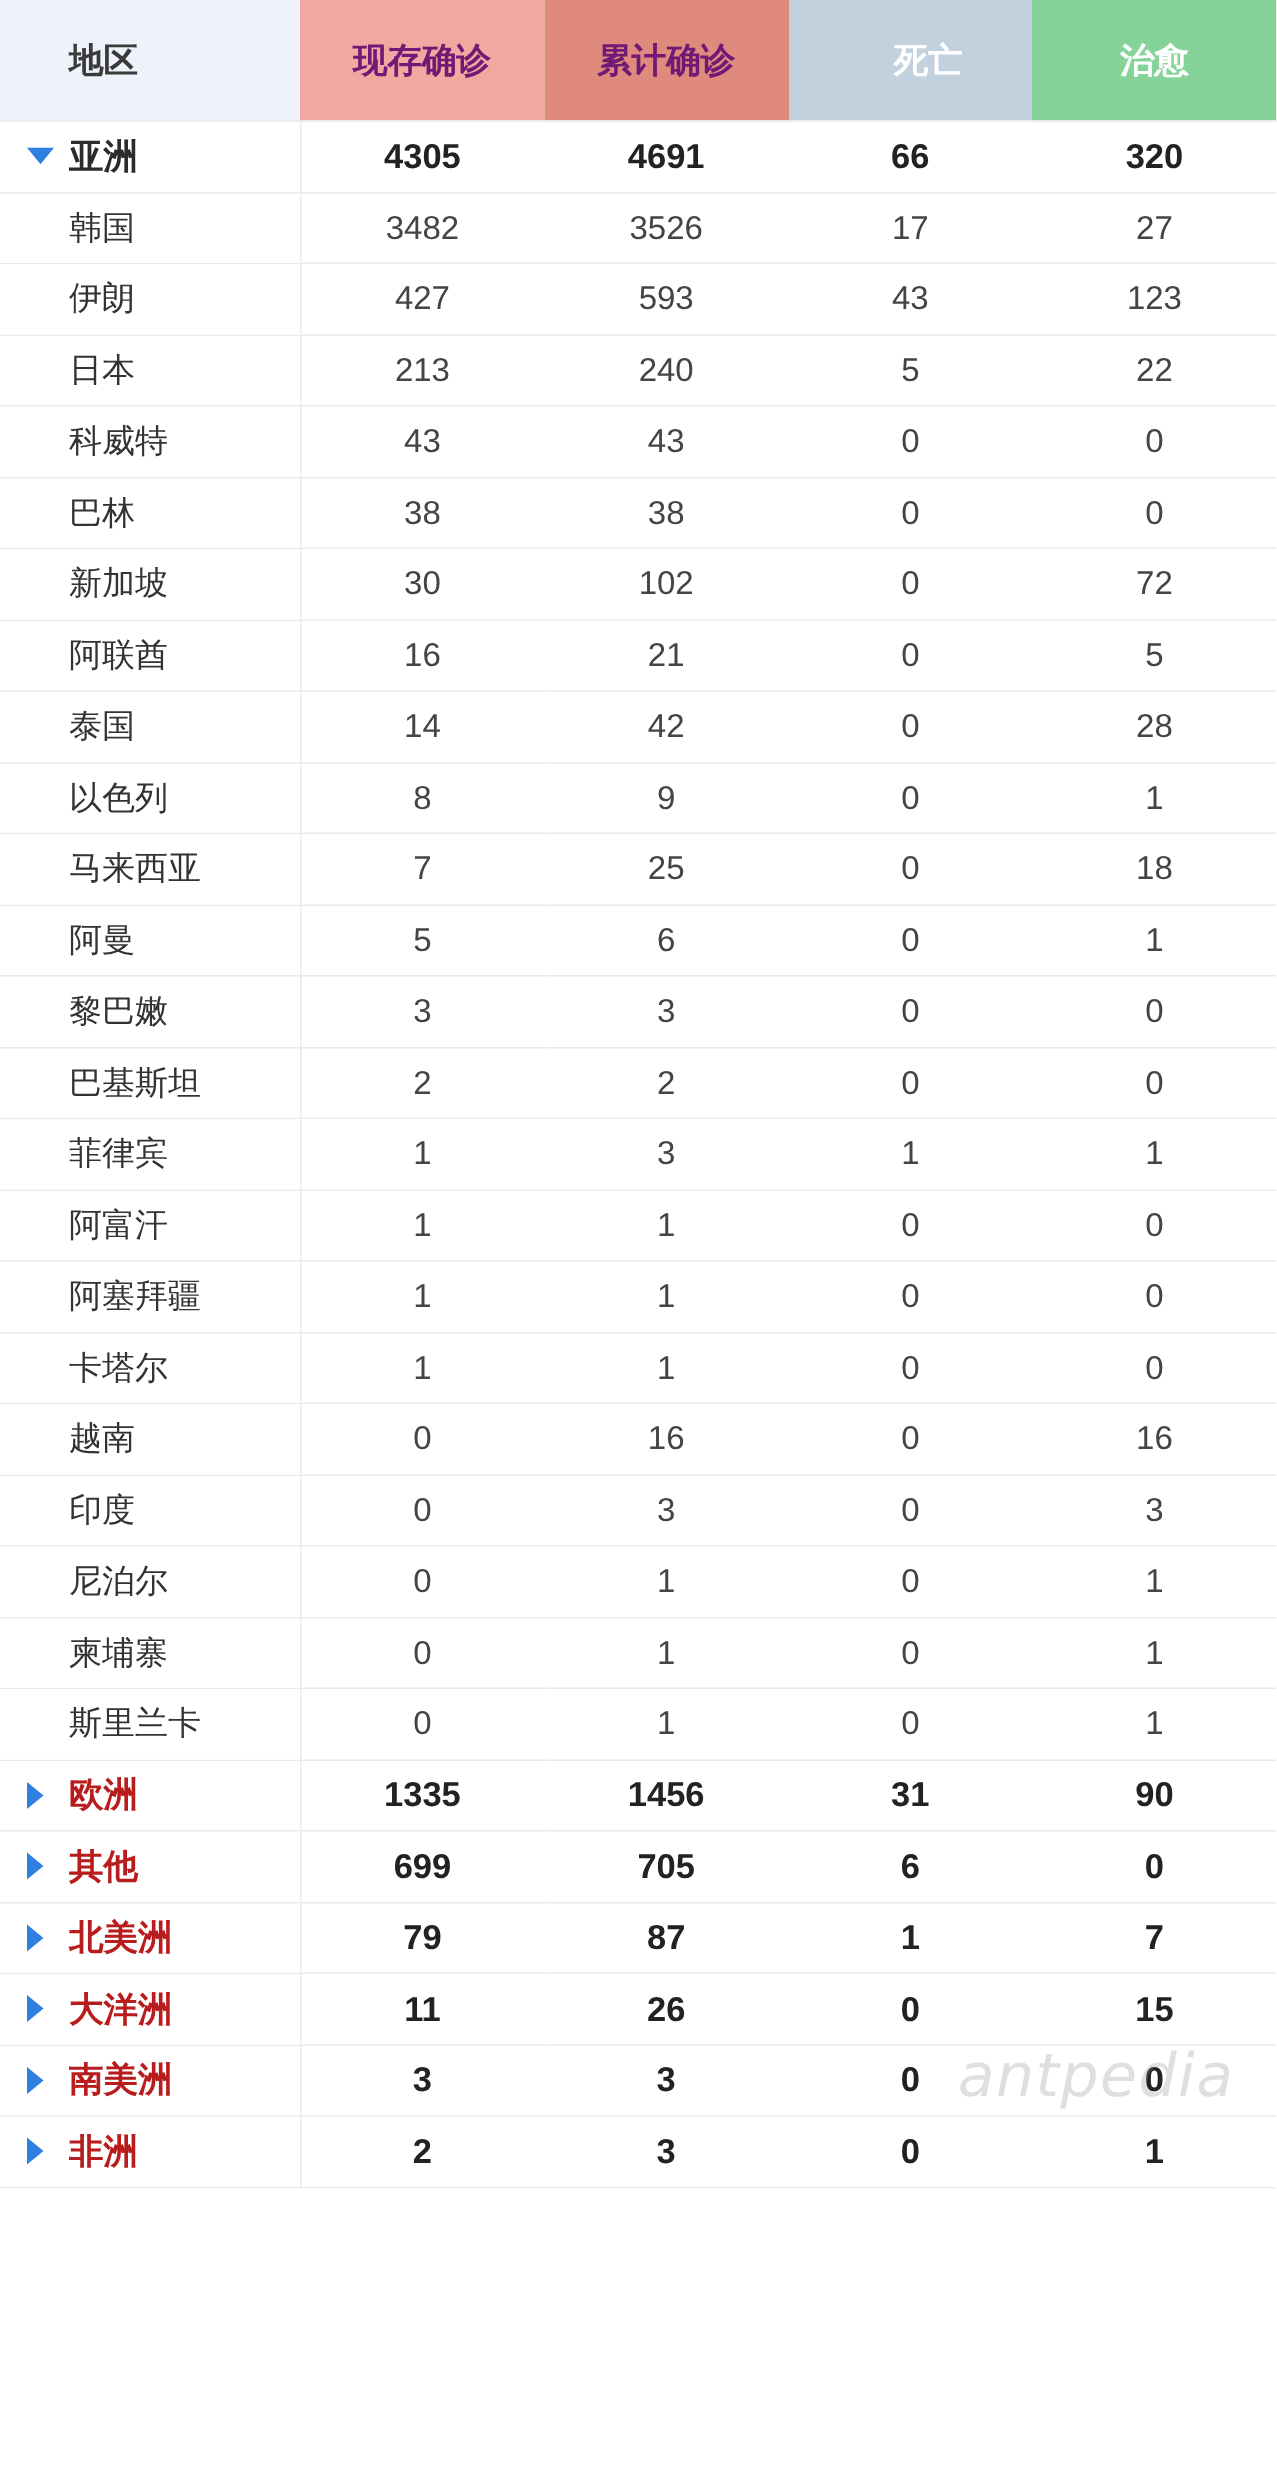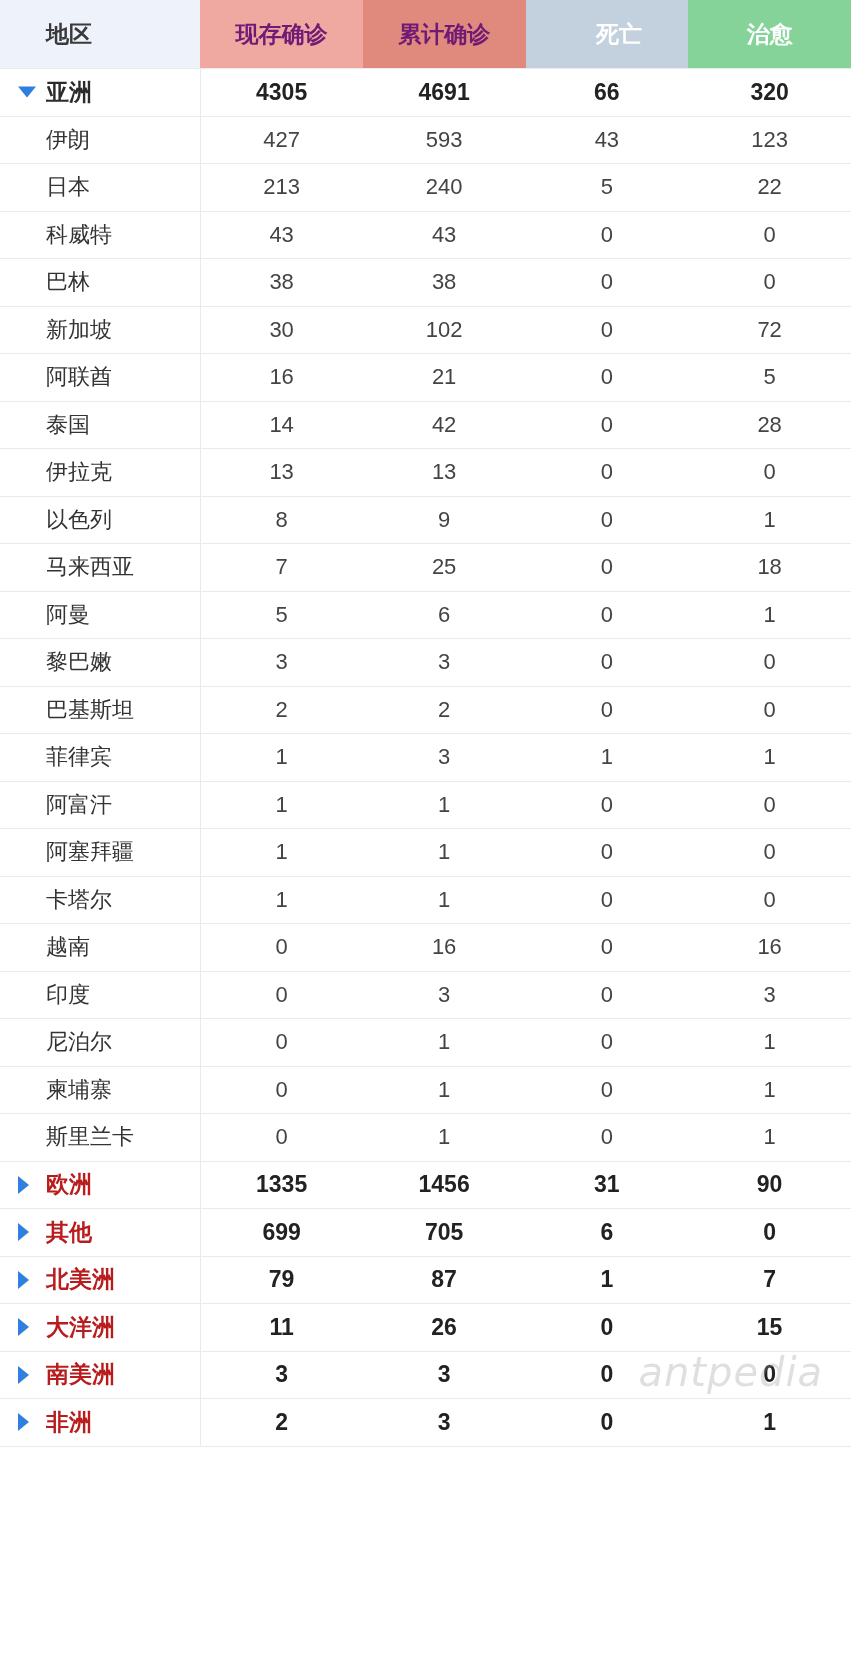--- a/index.html
+++ b/index.html
@@ -19,21 +19,21 @@
   }
   table.epidemic {
     width: 851px;
     border-collapse: collapse;
     table-layout: fixed;
   }
   table.epidemic col.c-region { width: 200px; }
   table.epidemic col.c-num { width: 162.75px; }
 
   thead th {
-    height: 68px;
+    height: 80px;
     font-size: 23px;
     font-weight: bold;
     padding: 0;
     border: none;
     text-align: center;
     vertical-align: middle;
   }
   th.h-region {
     background: #eef2fa;
     color: #3a3a3a;
@@ -157,20 +157,27 @@
     </thead>
     <tbody id="table-body">
         <tr class="group first">
           <td class="region"><span class="tri down"></span><span class="label">亚洲</span></td>
           <td>4305</td>
           <td>4691</td>
           <td>66</td>
           <td>320</td>
         </tr>
         <tr class="child">
+          <td class="region"><span class="label">韩国</span></td>
+          <td>3482</td>
+          <td>3526</td>
+          <td>17</td>
+          <td>27</td>
+        </tr>
+        <tr class="child">
           <td class="region"><span class="label">伊朗</span></td>
           <td>427</td>
           <td>593</td>
           <td>43</td>
           <td>123</td>
         </tr>
         <tr class="child">
           <td class="region"><span class="label">日本</span></td>
           <td>213</td>
           <td>240</td>
@@ -206,27 +213,20 @@
           <td>5</td>
         </tr>
         <tr class="child">
           <td class="region"><span class="label">泰国</span></td>
           <td>14</td>
           <td>42</td>
           <td>0</td>
           <td>28</td>
         </tr>
         <tr class="child">
-          <td class="region"><span class="label">伊拉克</span></td>
-          <td>13</td>
-          <td>13</td>
-          <td>0</td>
-          <td>0</td>
-        </tr>
-        <tr class="child">
           <td class="region"><span class="label">以色列</span></td>
           <td>8</td>
           <td>9</td>
           <td>0</td>
           <td>1</td>
         </tr>
         <tr class="child">
           <td class="region"><span class="label">马来西亚</span></td>
           <td>7</td>
           <td>25</td>

